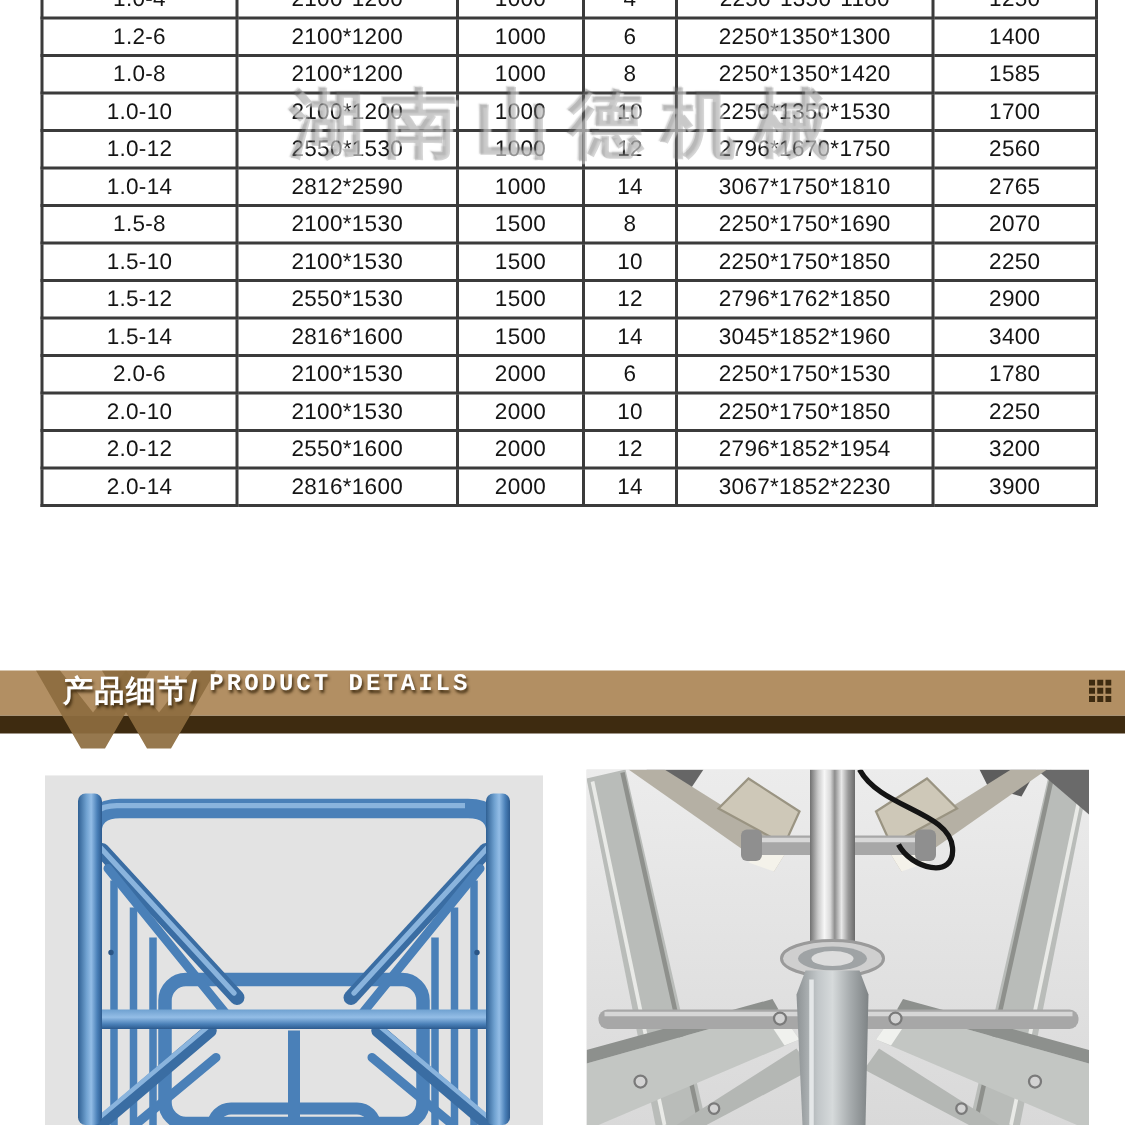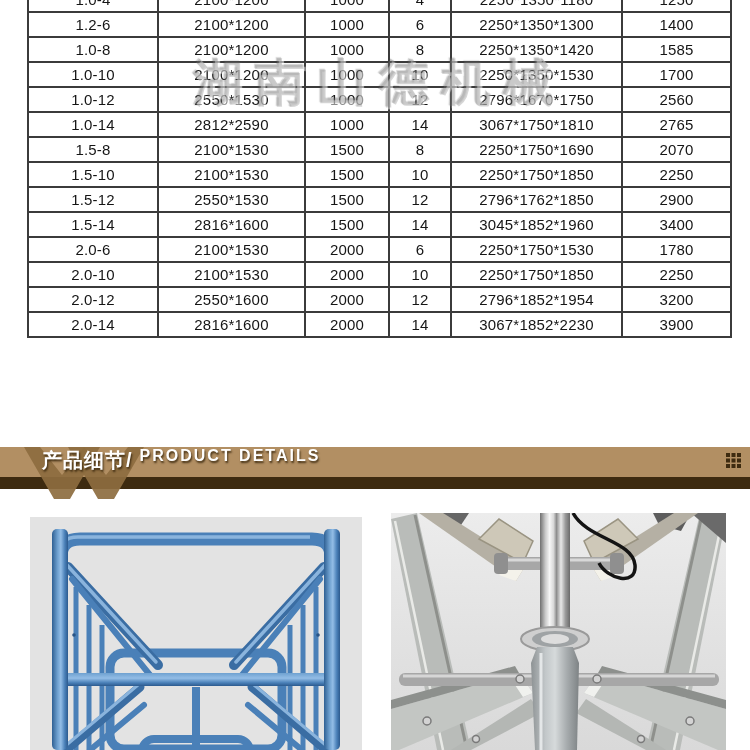--- a/index.html
+++ b/index.html
@@ -33,21 +33,21 @@
   .banner-strip { height:12px; background:var(--banner_dark); }
   .ribbons { position:absolute; left:16px; top:0; z-index:2; }
   .banner-title {
     position:absolute; left:42px; top:0; height:30px; z-index:3;
     display:flex; align-items:flex-start; gap:7px;
     color:var(--banner_text); font-weight:700;
     text-shadow:1px 2px 2px rgba(55,38,12,0.9);
     white-space:nowrap;
   }
   .banner-title .zh { font-size:20px; letter-spacing:1px; }
-  .banner-title .en { font-size:16px; letter-spacing:2px; }
+  .banner-title .en { font-size:16px; letter-spacing:2px;font-family:Liberation Mono, monospace; }
   .grid-icon { position:absolute; right:9px; top:6px; z-index:3; }
 
   
   .photo { position:absolute; overflow:hidden; background:var(--photo_bg); }
   .photo-left  { left:30px;  top:517px; width:332px; height:233px; }
   .photo-right { left:391px; top:513px; width:335px; height:237px; }
   .photo svg { display:block; }
 </style>
 </head>
 <body>

